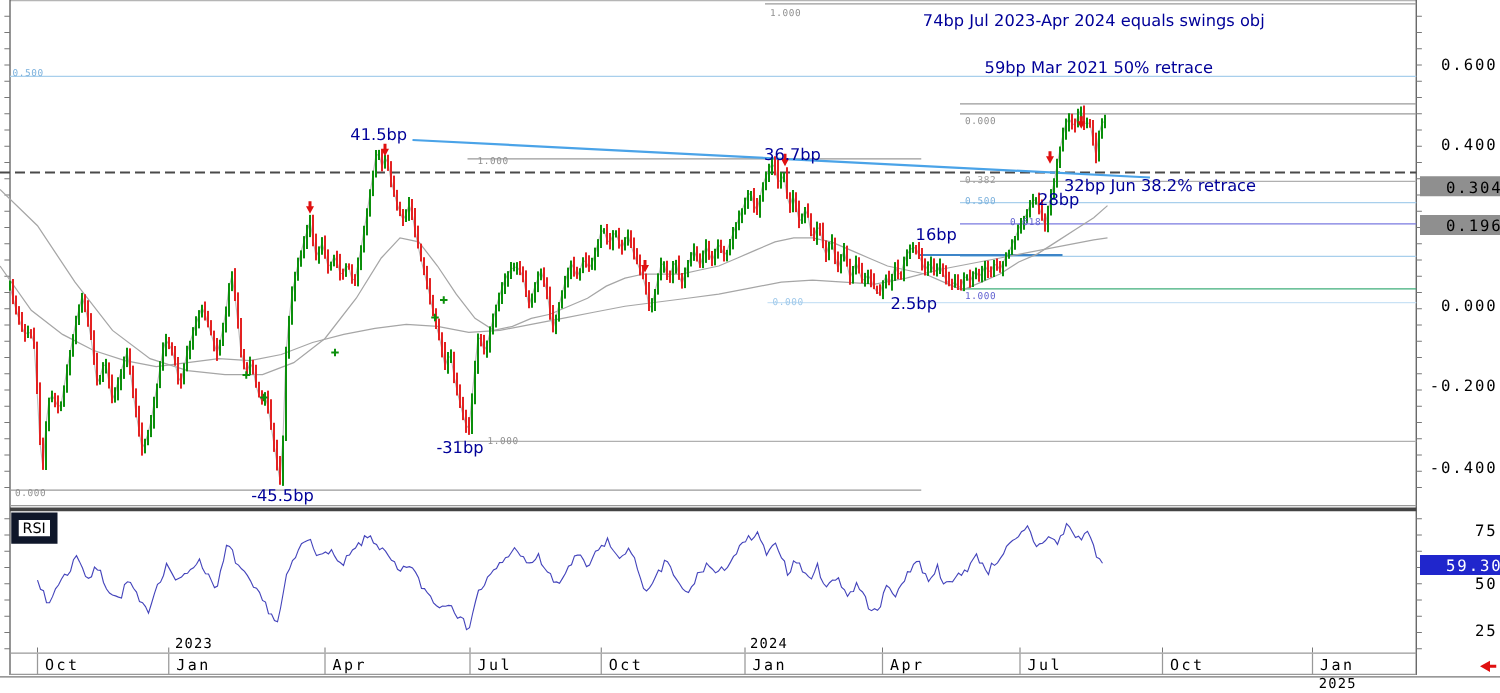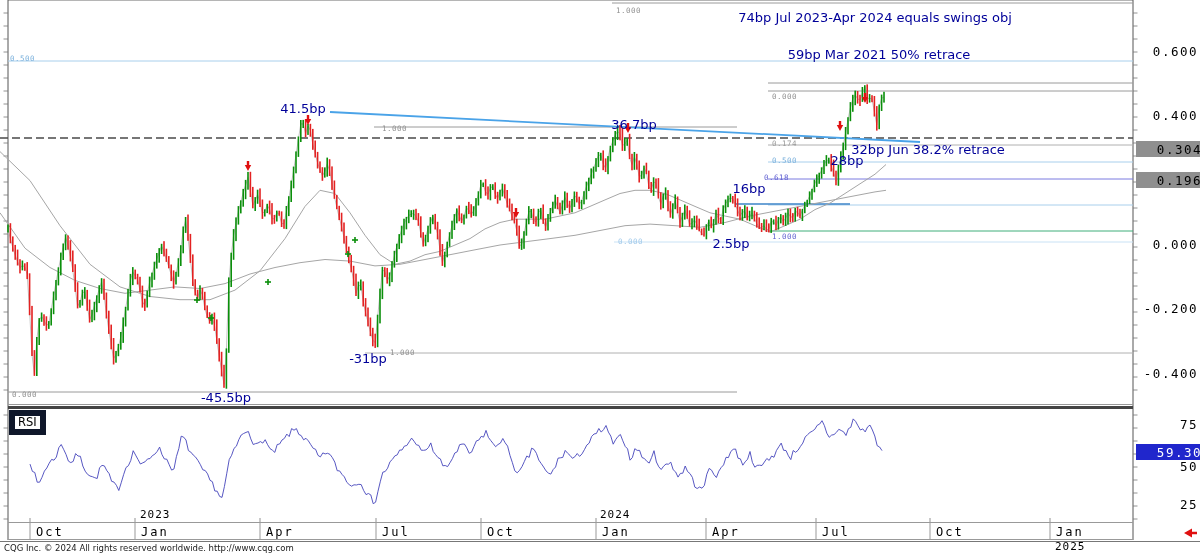--- a/index.html
+++ b/index.html
@@ -542,23 +542,23 @@
       <div class="lbl annot" style="left: 928px; top: 142px;">32bp Jun 38.2% retrace</div>
       <div class="lbl annot" style="left: 847px; top: 153px;">28bp</div>
       <div class="lbl annot" style="left: 749px; top: 181px;">16bp</div>
       <div class="lbl annot" style="left: 719px; top: 236px; margin-left: 12px;">2.5bp</div>
       <div class="lbl annot" style="left: 368px; top: 351px;">-31bp</div>
       <div class="lbl annot" style="left: 226px; top: 390px;">-45.5bp</div>
       <div class="lbl fib" style="left: 616px; top: 6px; color: rgb(143, 143, 143);">1.000</div>
       <div class="lbl fib" style="left: 10px; top: 54px; color: rgb(122, 176, 220);">0.500</div>
       <div class="lbl fib" style="left: 772px; top: 92px; color: rgb(143, 143, 143);">0.000</div>
       <div class="lbl fib" style="left: 382px; top: 124px; color: rgb(143, 143, 143);">1.000</div>
-      <div class="lbl fib" style="left: 772px; top: 139px; color: rgb(154, 154, 154);">0.174</div>
+      <div class="lbl fib" style="left: 772px; top: 139px; color: rgb(154, 154, 154);">0.382</div>
       <div class="lbl fib" style="left: 772px; top: 156px; color: rgb(122, 176, 220);">0.500</div>
-      <div class="lbl fib" style="left: 732px; top: 173px; color: rgb(95, 95, 208); padding-left: 32px;">0.618</div>
+      <div class="lbl fib" style="left: 776px; top: 173px; color: rgb(95, 95, 208); padding-left: 32px;">0.618</div>
       <div class="lbl fib" style="left: 772px; top: 232px; color: rgb(95, 95, 208);">1.000</div>
       <div class="lbl fib" style="left: 618px; top: 237px; color: rgb(158, 200, 234);">0.000</div>
       <div class="lbl fib" style="left: 390px; top: 348px; color: rgb(143, 143, 143);">1.000</div>
       <div class="lbl fib" style="left: 12px; top: 390px; color: rgb(143, 143, 143);">0.000</div>
       <div class="lbl ax" style="left: 1136px; top: 44px;">0.600</div>
       <div class="lbl ax" style="left: 1136px; top: 108px;">0.400</div>
       <div class="lbl ax hl" style="left: 1136px; top: 141px;">0.304</div>
       <div class="lbl ax hl" style="left: 1136px; top: 172px;">0.196</div>
       <div class="lbl ax" style="left: 1136px; top: 237px;">0.000</div>
       <div class="lbl ax" style="left: 1136px; top: 301px;">-0.200</div>
@@ -575,14 +575,13 @@
       <div class="lbl mon" style="left: 602px; top: 525px;">Jan</div>
       <div class="lbl mon" style="left: 712px; top: 525px;">Apr</div>
       <div class="lbl mon" style="left: 822px; top: 525px;">Jul</div>
       <div class="lbl mon" style="left: 936px; top: 525px;">Oct</div>
       <div class="lbl mon" style="left: 1056px; top: 525px;">Jan</div>
       <div class="lbl yr" style="left: 140px; top: 508px;">2023</div>
       <div class="lbl yr" style="left: 600px; top: 508px;">2024</div>
       <div class="lbl yr" style="left: 1055px; top: 508px; margin-top: 32px;">2025</div>
     </div>
   <div class="lbl rsi-title" style="left:9px;top:410px;">RSI</div>
-  <div class="lbl status" style="left:4px;top:543px;">CQG Inc. © 2024 All rights reserved worldwide. http://www.cqg.com</div>
 </div>
 
 </body></html>

